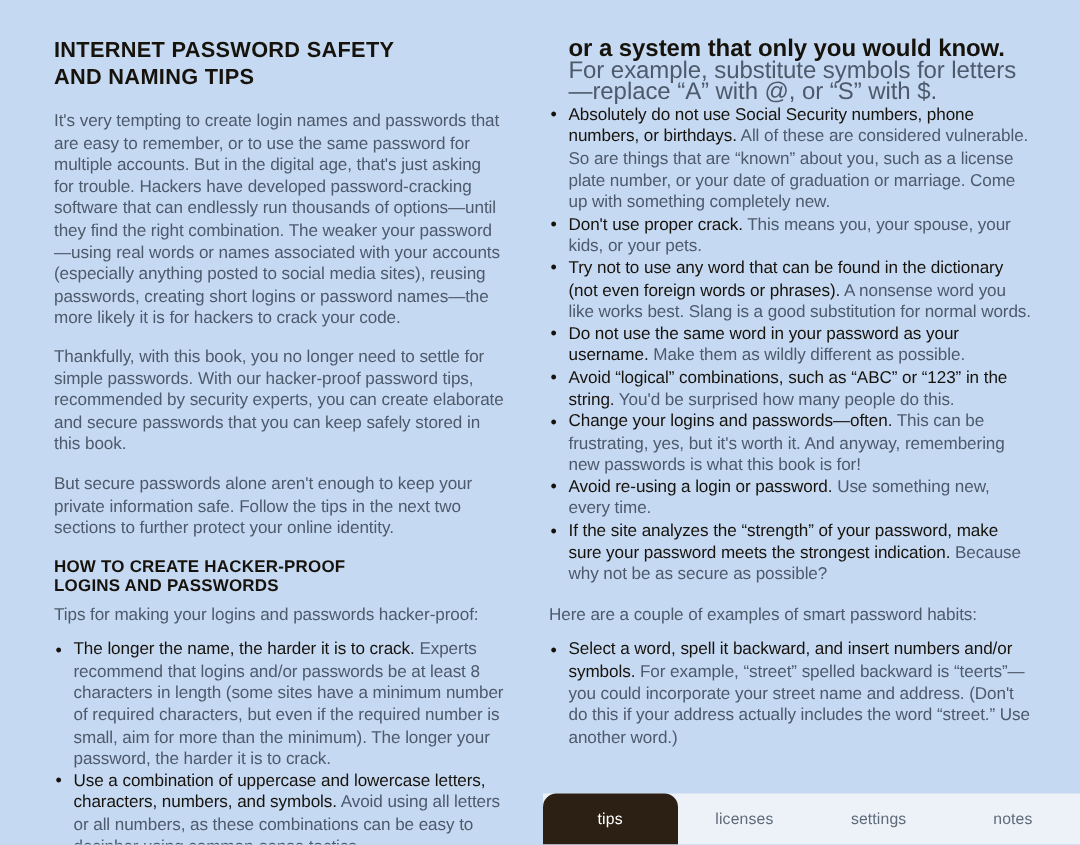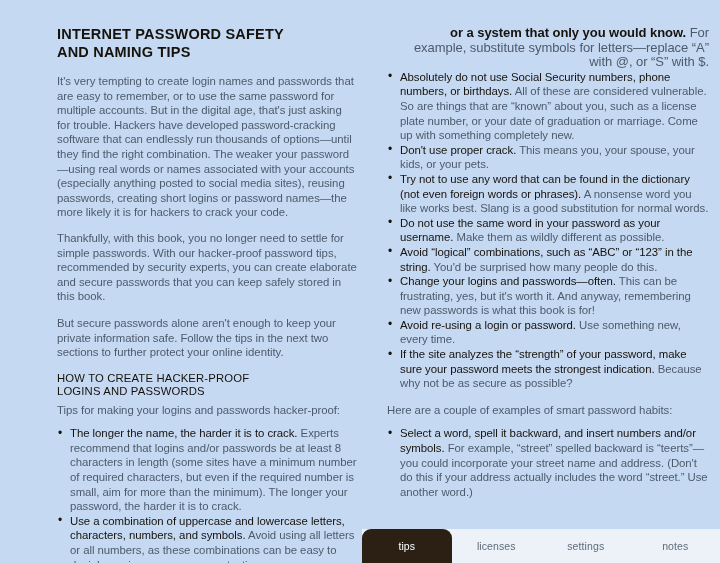--- a/index.html
+++ b/index.html
@@ -22,21 +22,21 @@
   }
 
   .columns {
     position: absolute;
     top: 26px;
     left: 0;
     right: 0;
     bottom: 0;
     display: flex;
     gap: 30px;
-    padding: 0 30px 0 57px;
+    padding: 0 30px 0 36px;
     box-sizing: border-box;
   }
 
   .col {
     width: 300px;
     flex: 0 0 300px;
   }
   .col.right {
     width: 322px;
     flex: 0 0 322px;
@@ -49,21 +49,21 @@
     letter-spacing: 0.2px;
     color: #16120c;
     margin: 0 0 13px 0;
     text-transform: uppercase;
   }
   h1.page-title .ln { display: block; }
 
   h2.section-head {
     font-size: 11.3px;
     line-height: 13.5px;
-    font-weight: normal;
+    font-weight: bold;
     letter-spacing: 0.15px;
     color: #16120c;
     margin: 0 0 4px 0;
     text-transform: uppercase;
   }
   h2.section-head .ln { display: block; }
 
   p.body {
     font-size: 11.4px;
     line-height: 14.6px;
@@ -99,25 +99,24 @@
     color: #16120c;
   }
   ul.tips li b,
   ul.tips li .lead {
     font-weight: normal;
     color: #16120c;
   }
 
   .cont-block {
     padding-left: 13px;
-    font-size: 13px;
+    font-size: 16px;
     line-height: 14.6px;
     color: #4d5a6b;
     letter-spacing: -0.05px;
-    text-align: right;
   }
   .cont-block .lead {
     font-weight: bold;
     color: #16120c;
   }
 
   .spacer-para {
     height: 12px;
   }
 

